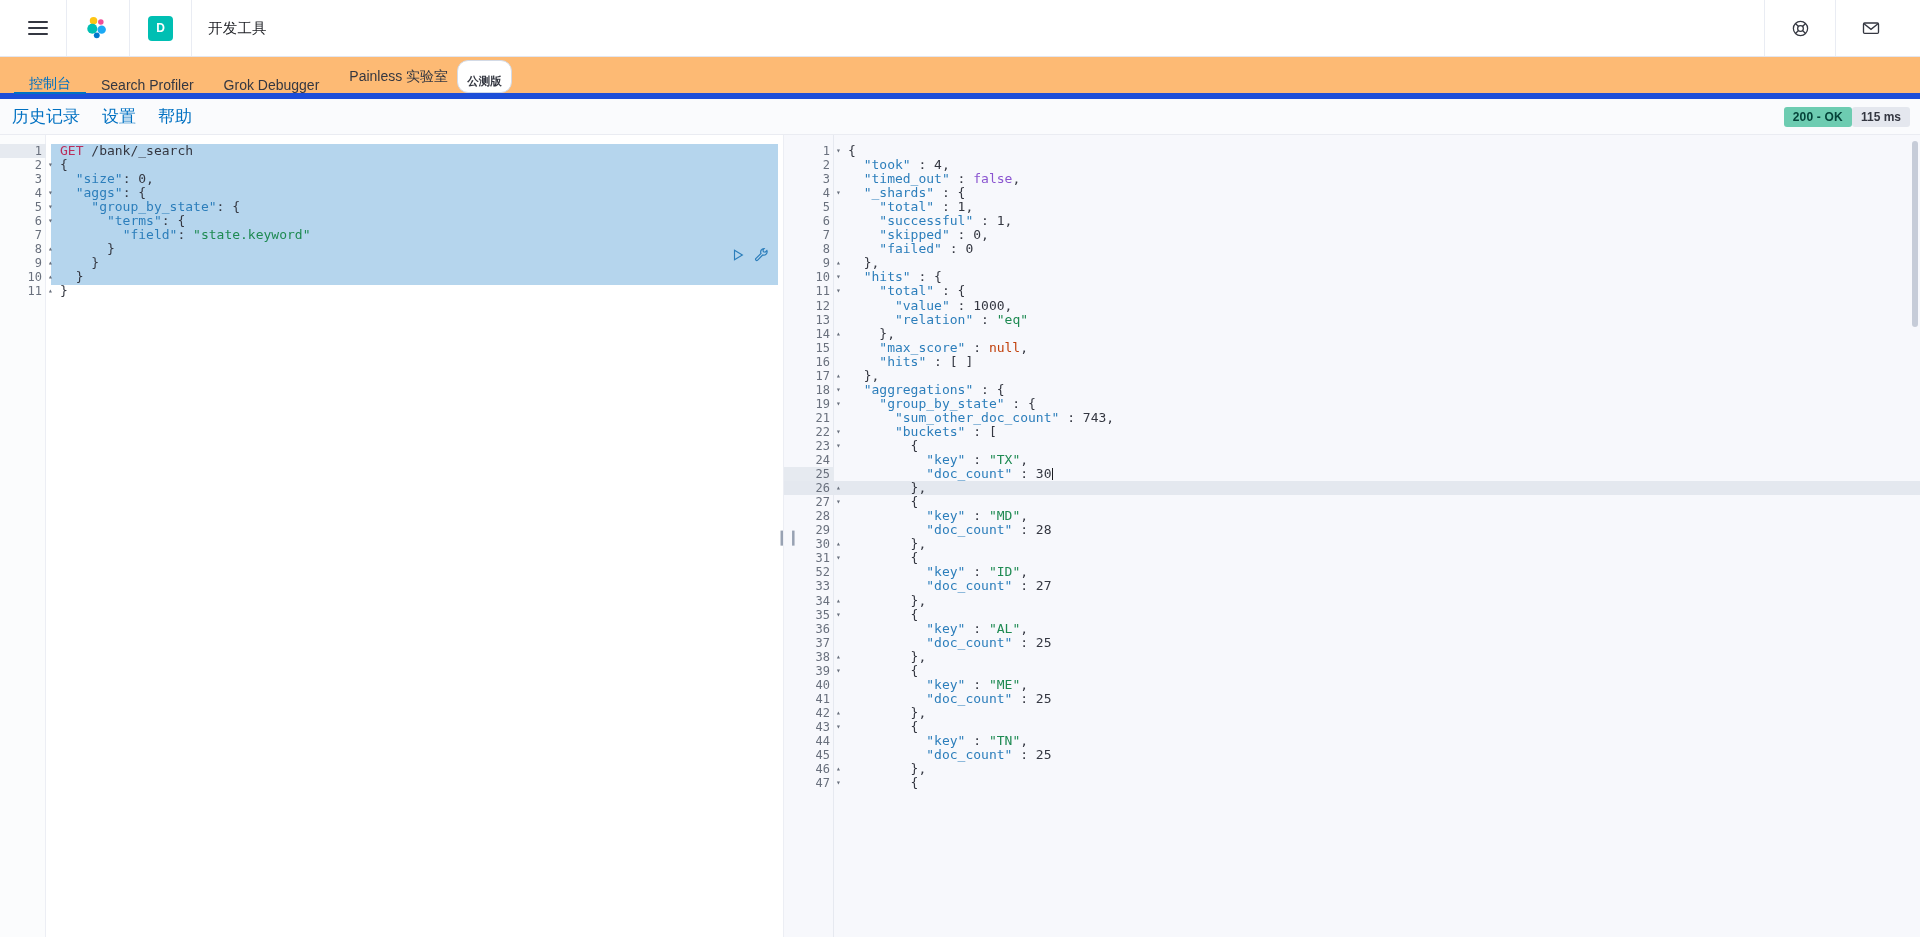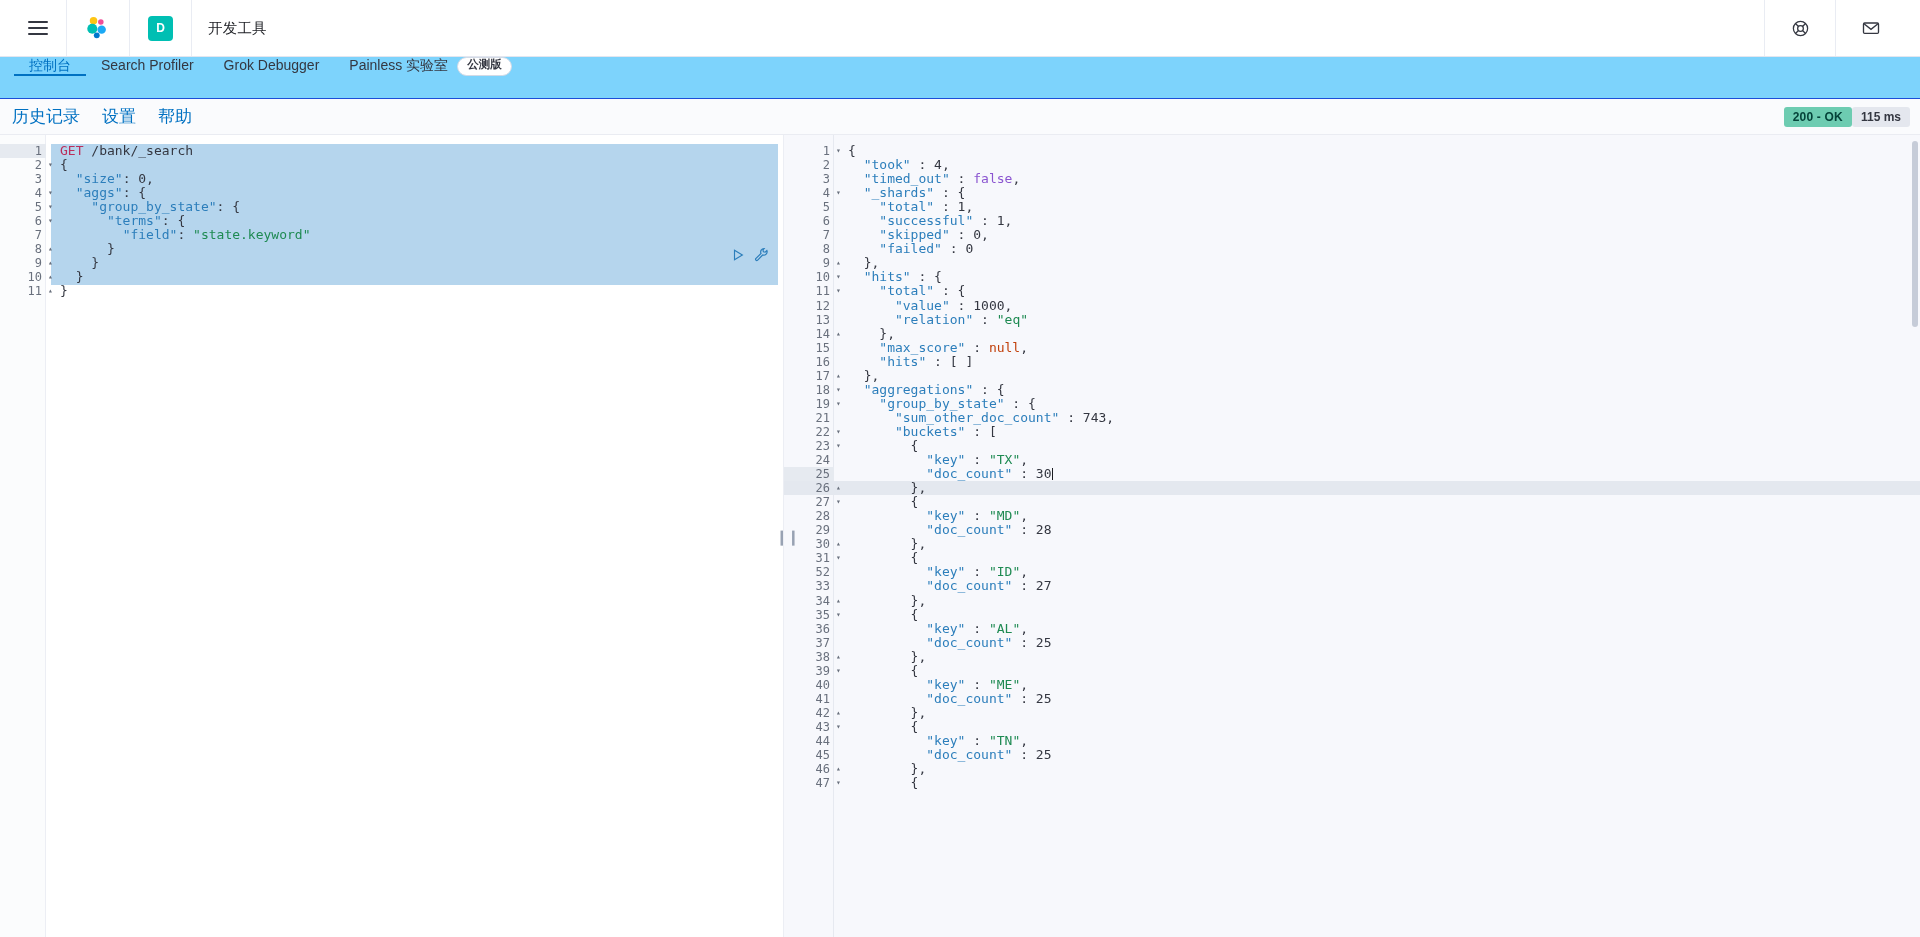--- a/index.html
+++ b/index.html
@@ -50,43 +50,43 @@
     font-size: 14.5px; color: #1a1c21; padding-left: 16px; letter-spacing:.2px;
   }
   .icon-btn {
     width: 34px; height: 34px; display:flex; align-items:center; justify-content:center;
     cursor: pointer;
   }
 
   
   .navtabs {
     height: 42px; flex: 0 0 42px;
-    display: flex; align-items: flex-start;
+    display: flex; align-items: flex-end;
     padding: 0 0 0 14px;
-    background:#7dd3fc;
-    border-bottom: 1px solid #1d4ed8;
+    background:#fdba74;
+    border-bottom: 6px solid #1d4ed8;
   }
   .navtab {
     display:flex; align-items:center;
     padding: 0 15px;
     font-size: 14px;
     color: #343741;
     cursor: pointer;
     position: relative;
     white-space: nowrap;
   }
   .navtab.active { color: #0071c2; font-weight: 500; }
   .navtab.active:after {
     content:""; position:absolute; left:0; right:0; bottom:-1px; height:2px; background:#0071c2;
   }
   .beta-pill {
     margin-left: 9px;
     border: 1px solid #d3dae6;
     border-radius: 11px;
-    padding: 0 9px 3px;
+    padding: 14px 9px 3px;
     font-size: 11.5px;
     color: #343741;
     background: #fff;
     line-height: 1.2;
     font-weight: 600;
   }
 
   
   .subbar {
     height: 36px; flex: 0 0 36px;

